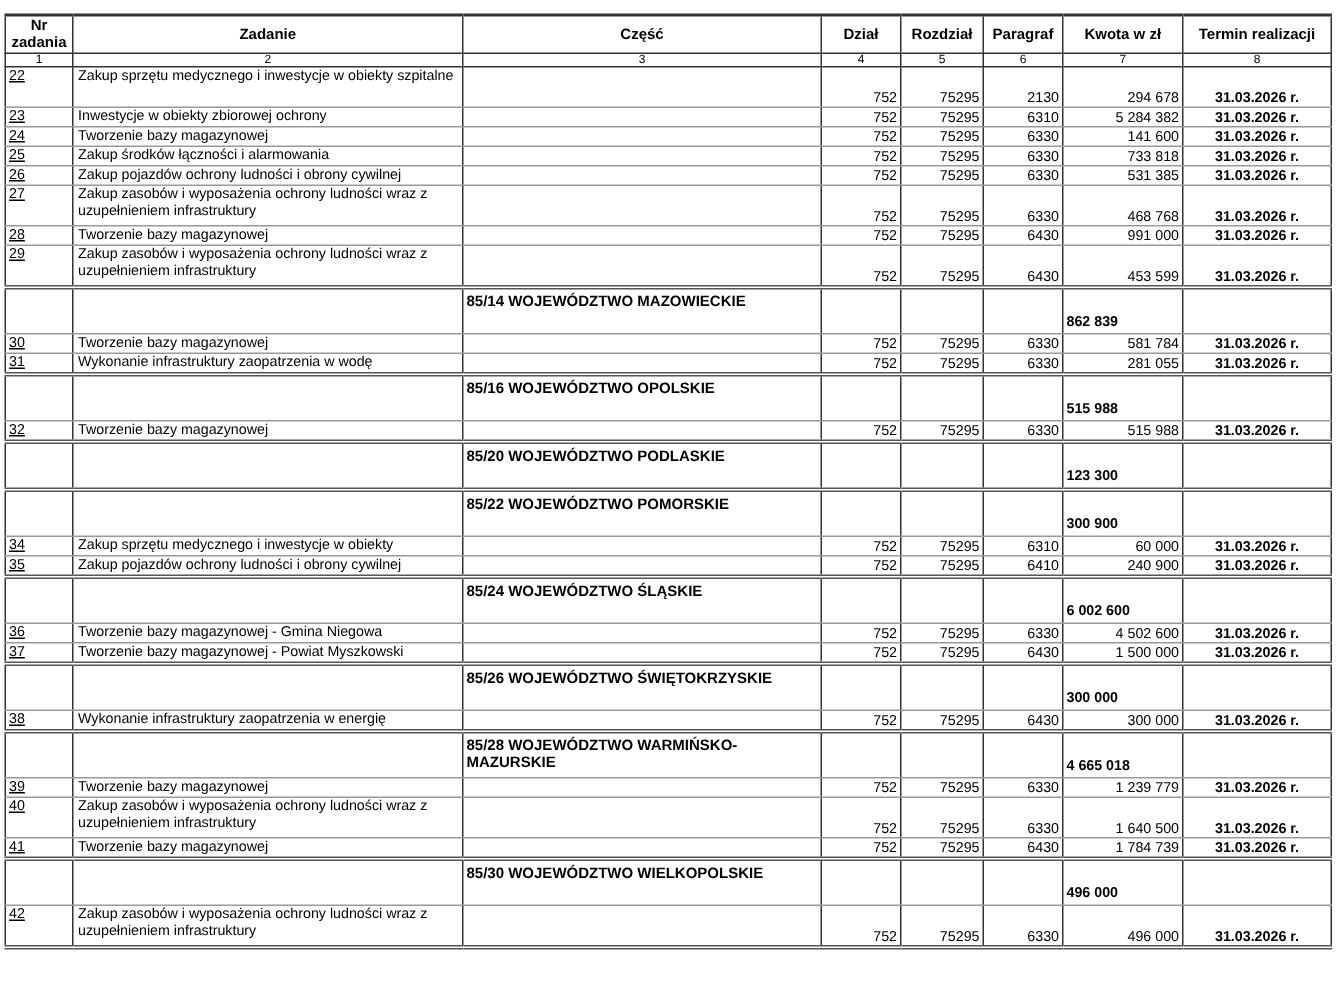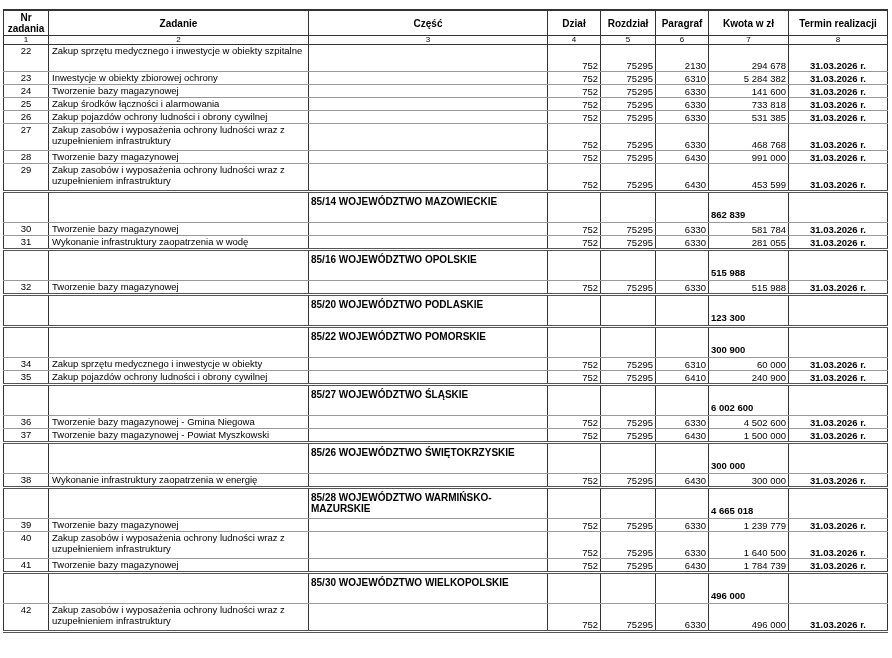--- a/index.html
+++ b/index.html
@@ -8,21 +8,21 @@
   table { position:absolute; left:3px; top:9px; border-collapse:collapse;
           table-layout:fixed; width:884px; font-size:9.5px; line-height:11px; }
   col.c1{width:45px} col.c2{width:260px} col.c3{width:239px} col.c4{width:53px}
   col.c5{width:55px} col.c6{width:53px} col.c7{width:80px} col.c8{width:99px}
   td, th { border-left:1.5px solid #333; border-right:1.5px solid #333;
            border-top:1px solid #999; border-bottom:1px solid #999;
            padding:0 2px; overflow:hidden; }
   th { font-weight:bold; font-size:10px; text-align:center; vertical-align:middle;
        border-top:2px solid #333; border-bottom:1px solid #333; height:24px; line-height:11px; }
   tr.idx td { text-align:center; font-size:8px; height:8px; line-height:8px; border-bottom:1.5px solid #333; }
-  td.nr { text-align:center; vertical-align:top; }
+  td.nr { vertical-align:top;text-decoration:underline; }
   td.task { vertical-align:top; padding-left:3px; }
   td.num { text-align:right; vertical-align:bottom; }
   td.date { text-align:center; vertical-align:bottom;font-weight:bold; }
   tr.row td { height:12px; }
   tr.row.tall td { height:26px; }
   tr.sec td { border-top:3px double #555; height:26px; }
   tr.sec td.part { font-weight:bold; font-size:10px; vertical-align:top; padding-top:3px;margin-top:33px; }
   tr.sec td.sum { font-weight:bold; vertical-align:bottom; padding-bottom:2px; }
   tr.lastrow td { border-bottom:3px double #555; }
 </style>
@@ -229,21 +229,21 @@
         <td></td>
         <td class="num">752</td>
         <td class="num">75295</td>
         <td class="num">6410</td>
         <td class="num">240 900</td>
         <td class="date">31.03.2026 r.</td>
       </tr>
       <tr class="sec">
         <td></td>
         <td></td>
-        <td class="part">85/27 WOJEWÓDZTWO ŚLĄSKIE</td>
+        <td class="part">85/24 WOJEWÓDZTWO ŚLĄSKIE</td>
         <td></td>
         <td></td>
         <td></td>
         <td class="sum">6 002 600</td>
         <td></td>
       </tr>
       <tr class="row">
         <td class="nr">36</td>
         <td class="task">Tworzenie bazy magazynowej - Gmina Niegowa</td>
         <td></td>

